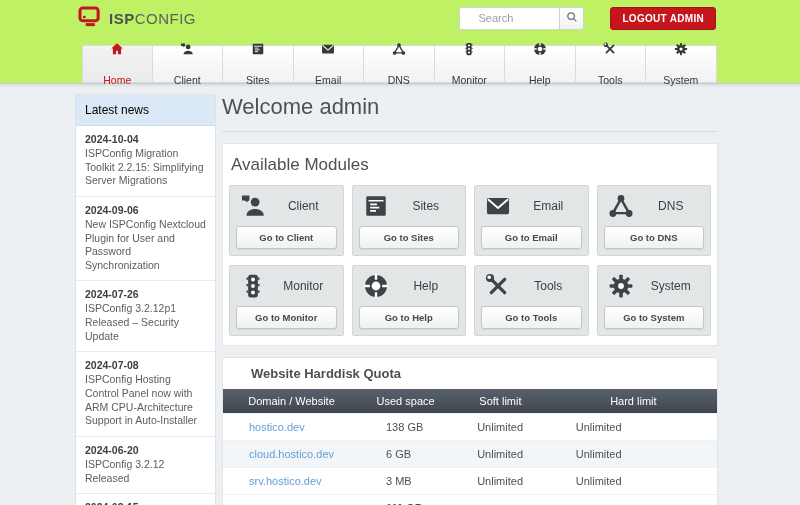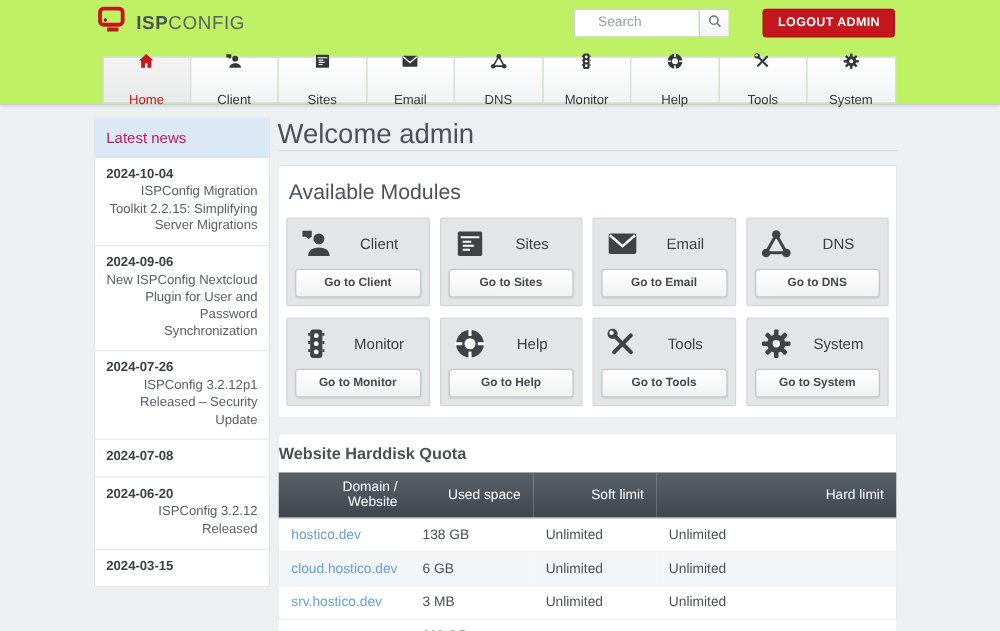--- a/index.html
+++ b/index.html
@@ -25,45 +25,45 @@
   .tab:first-child { border-left:1px solid #d9dbdd; }
   .tab-icon { height:15px; display:flex; align-items:center; color:#33383c; }
   .tab-icon svg { width:14px; height:14px; }
   .tab-label { font-size:10.5px; color:#33383c; }
   .tab.active { background:linear-gradient(#f3f3f3,#e9eaea); }
   .tab.active .tab-icon, .tab.active .tab-label { color:#c4161c; }
 
   
   .content { display:flex; padding:10px 82px 0 75px; align-items:flex-start; }
   .sidebar { width:141px; flex:0 0 141px; background:#fff; border:1px solid #dfe3e6; }
-  .sidebar-title { background:#dbe9f7; color:#be185d; font-size:12px; padding:8px 9px; border-bottom:1px solid #cddeef; }
+  .sidebar-title { background:#dbe9f7; color:#000000; font-size:12px; padding:8px 9px; border-bottom:1px solid #cddeef; }
   .news-item { padding:7px 9px 8px; border-bottom:1px solid #e8ebee; cursor:pointer; }
   .news-item:last-child { border-bottom:none; }
   .news-date { font-size:10.5px; font-weight:700; color:#3b4045; margin-bottom:2px; }
-  .news-title { font-size:10.5px; color:#585e63; line-height:1.3;text-align:right; }
+  .news-title { font-size:10.5px; color:#585e63; line-height:1.3; }
 
   .main { flex:1; margin-left:6px; min-width:0; }
-  .welcome { font-size:22px; font-weight:400; color:#4c5257; border-bottom:1px solid #d9dde0; }
+  .welcome { font-size:22px; font-weight:400; color:#4c5257; padding-bottom:11px; border-bottom:1px solid #d9dde0; }
 
   .panel { background:#fff; border:1px solid #e1e5e8; margin-top:11px; }
   .modules-panel { padding:6px 6px 9px; }
   .modules-title { font-size:17px; font-weight:400; color:#4c5257; padding:5px 2px 10px; }
   .modules-grid { display:grid; grid-template-columns:repeat(4,1fr); gap:9px 8px; }
   .card { background:#e3e6e7; border:1px solid #d2d6d8; border-radius:2px; padding:7px 6px 6px; display:flex; flex-direction:column; gap:7px; }
   .card-top { display:flex; align-items:center; }
   .card-icon { width:34px; display:flex; justify-content:center; color:#3d4347; }
   .card-icon svg { width:26px; height:26px; }
   .card-name { flex:1; text-align:center; font-size:12px; color:#3a3f44; }
   .card-btn { background:linear-gradient(#ffffff,#f0f1f1); border:1px solid #c3c7c9; border-radius:3px; box-shadow:0 1px 1px rgba(0,0,0,.08); font-size:9.5px; font-weight:700; color:#44494e; padding:5px 0; cursor:pointer; width:100%; font-family:"Liberation Sans",sans-serif; }
 
-  .quota-title { font-size:13px; font-weight:700; color:#4a5055; padding:8px 0; }
+  .quota-title { font-size:13px; font-weight:700; color:#4a5055; padding:8px 28px; }
   table { width:100%; border-collapse:collapse; font-size:11px; }
-  thead th { background:linear-gradient(#59616a,#3f464d); color:#fff; font-weight:400; text-align:right; padding:6px 10px; }
+  thead th { background:linear-gradient(#59616a,#3f464d); color:#fff; font-weight:400; text-align:center; padding:6px 10px; }
   th:nth-child(1){ width:21%; } th:nth-child(2){ width:20%; } th:nth-child(3){ width:20%;margin-top:27px; } th:nth-child(4){ width:39%; }
-  tbody td { padding:7px 10px; color:#4a5056; border-top:1px solid #eef1f3; }
+  tbody td { padding:7px 26px; color:#4a5056; border-top:1px solid #eef1f3; }
   tbody tr:nth-child(even) { background:#f3f6f9; }
   tbody a { color:#64a0d4; text-decoration:none; }
   .total-row td { font-weight:700; background:#fff; }
   .quota-panel { padding-bottom:8px; }
 </style>
 </head>
 <body>
 
 <div class="header">
   <div class="topbar">
@@ -205,20 +205,21 @@
         <div class="news-item">
           <div class="news-date">2024-09-06</div>
           <div class="news-title">New ISPConfig Nextcloud Plugin for User and Password Synchronization</div>
         </div>
         <div class="news-item">
           <div class="news-date">2024-07-26</div>
           <div class="news-title">ISPConfig 3.2.12p1 Released – Security Update</div>
         </div>
         <div class="news-item">
           <div class="news-date">2024-07-08</div>
+          <div class="news-title">ISPConfig Hosting Control Panel now with ARM CPU-Architecture Support in Auto-Installer</div>
         </div>
         <div class="news-item">
           <div class="news-date">2024-06-20</div>
           <div class="news-title">ISPConfig 3.2.12 Released</div>
         </div>
         <div class="news-item">
           <div class="news-date">2024-03-15</div>
         </div>
       </div>
   </div>

